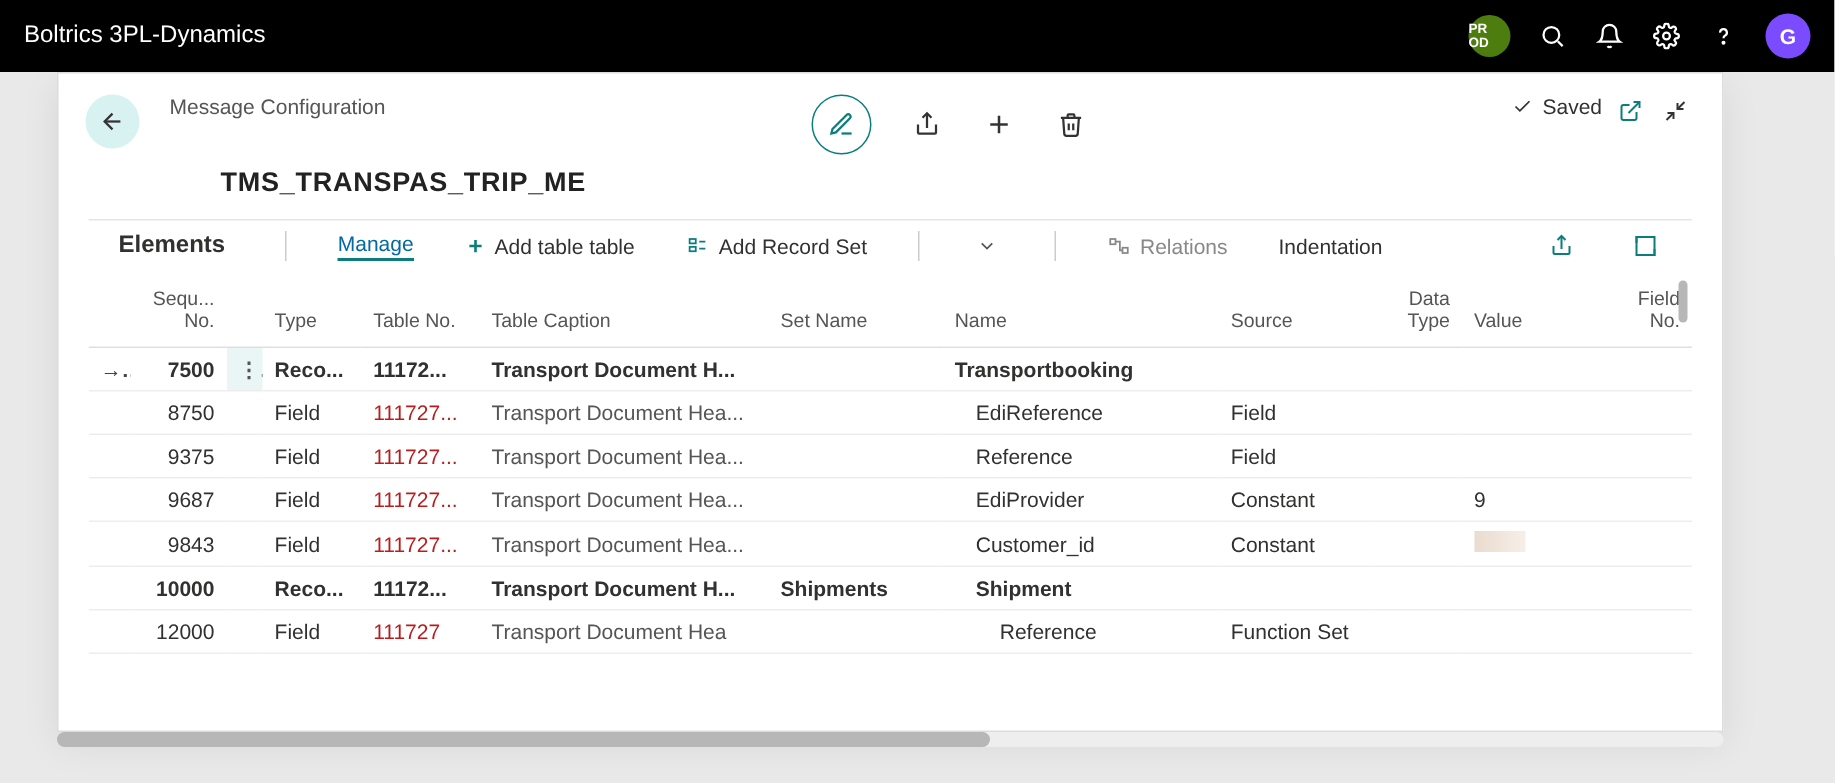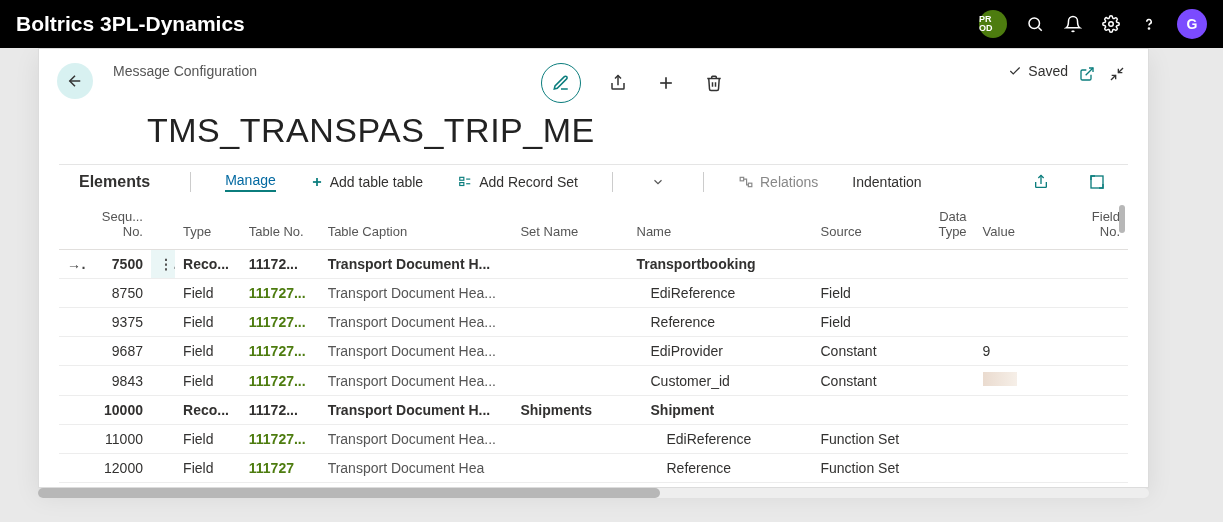--- a/index.html
+++ b/index.html
@@ -1,21 +1,21 @@
 <!DOCTYPE html>
 <html><head>
 <meta charset="utf-8">
 <style>
   * { box-sizing: border-box; margin: 0; padding: 0; }
   html, body { width: 1223px; height: 522px; font-family: "Segoe UI", Arial, sans-serif; font-size: 14px; color: #323130; background: #e9e9e9; }
   .topbar {
     height: 48px; background: #000; color: #fff; display: flex; align-items: center;
     padding: 0 16px; gap: 12px;
   }
-  .brand { font-size: 21px; font-weight: 700; flex: 1; }
+  .brand { font-size: 16px; font-weight: 400; flex: 1; }
   .top-icons { display: flex; align-items: center; gap: 18px; }
   .pill {
     display: inline-flex; align-items: center; justify-content: center;
     background: #4d7c0f; color: #fff; border-radius: 50%; width: 28px; height: 28px;
     font-size: 9px; line-height: 9px; font-weight: 600; text-align: left;
   }
   .avatar {
     width: 30px; height: 30px; border-radius: 50%; background: #7b4bff;
     display: flex; align-items: center; justify-content: center; color: #fff; font-weight: 600;
   }
@@ -36,21 +36,21 @@
   }
   .crumb { margin-left: 12px; color: #555; font-size: 14px; }
   .head-center { flex: 1; display: flex; align-items: center; justify-content: center; gap: 26px; }
   .edit-circle {
     width: 40px; height: 40px; border: 1.5px solid #0b7d7d; border-radius: 50%;
     display: flex; align-items: center; justify-content: center; cursor: pointer;
   }
   .cmd-ic { width: 22px; height: 22px; display: flex; align-items: center; justify-content: center; cursor: pointer; }
   .saved { display: flex; align-items: center; gap: 6px; color: #323130; margin-right: 0; }
 
-  .page-title { font-size: 34px; padding: 8px 0 14px 108px; font-weight: 400; color: #222; letter-spacing: .5px; }
+  .page-title { font-size: 18px; padding: 8px 0 14px 108px; font-weight: 700; color: #222; letter-spacing: .5px; }
 
   .toolbar {
     display: flex; align-items: center; gap: 34px; padding: 6px 20px 10px 20px;
     border-top: 1px solid #e5e5e5; margin: 0 20px;
   }
   .section-title { font-weight: 700; font-size: 16px; margin-right: 6px; }
   .vsep { width: 1px; height: 20px; background: #ccc; }
   .tbtn { display: inline-flex; align-items: center; gap: 6px; font-size: 14px; cursor: pointer; color: #323130; }
   .tbtn.active { color: #0369a1; border-bottom: 2px solid #0b7d7d; padding-bottom: 2px; }
   .tbtn svg { flex: none; }
@@ -62,21 +62,21 @@
     text-align: left; font-weight: 400; font-size: 13px; color: #555;
     padding: 6px 8px 10px 8px; border-bottom: 1px solid #e1dfdd; vertical-align: bottom; white-space: normal;
   }
   thead th.right { text-align: right; }
   tbody td {
     padding: 6px 8px; border-bottom: 1px solid #ededed; white-space: nowrap; overflow: hidden;
     text-overflow: ellipsis; font-size: 14px; height: 28px;
   }
   tbody td.num { text-align: right; }
   tbody tr.bold td { font-weight: 700; }
-  tbody tr.bold td.numgrey, tbody tr td.numgrey { color: #4d7c0f; font-weight: 700; }
+  tbody tr.bold td.numgrey, tbody tr td.numgrey { color: #b91c1c; font-weight: 400; }
   tbody tr td.indent1 { padding-left: 22px; }
   tbody tr td.indent2 { padding-left: 38px; }
   .rowmark { width: 18px; text-align: center; color: #444; }
   .menu-cell { width: 20px; background: #eaf6f6; text-align: center; color: #555; cursor: pointer; }
   .swatch { display:inline-block; width: 34px; height: 14px; background: linear-gradient(90deg,#eadbcf,#f6efe8); }
 
   .scroll-h {
     position: absolute; left: 38px; right: 74px; bottom: 20px; height: 14px;
   }
   .scroll-h .track { width: 100%; height: 10px; background: #eee; border-radius: 5px; }
@@ -355,34 +355,20 @@
             <td style="">Transport Document H...</td>
             <td>Shipments</td>
             <td class="indent1">Shipment</td>
             <td></td>
             <td></td>
             <td></td>
             <td></td>
           </tr>
           <tr>
             <td class="rowmark"></td>
-            <td class="num">11000</td>
-            <td class=""></td>
-            <td>Field</td>
-            <td class="numgrey">111727...</td>
-            <td style="font-weight:400;color:#555;">Transport Document Hea...</td>
-            <td></td>
-            <td class="indent2">EdiReference</td>
-            <td>Function Set</td>
-            <td></td>
-            <td></td>
-            <td></td>
-          </tr>
-          <tr>
-            <td class="rowmark"></td>
             <td class="num">12000</td>
             <td class=""></td>
             <td>Field</td>
             <td class="numgrey">111727</td>
             <td style="font-weight:400;color:#555;">Transport Document Hea</td>
             <td></td>
             <td class="indent2">Reference</td>
             <td>Function Set</td>
             <td></td>
             <td></td>

